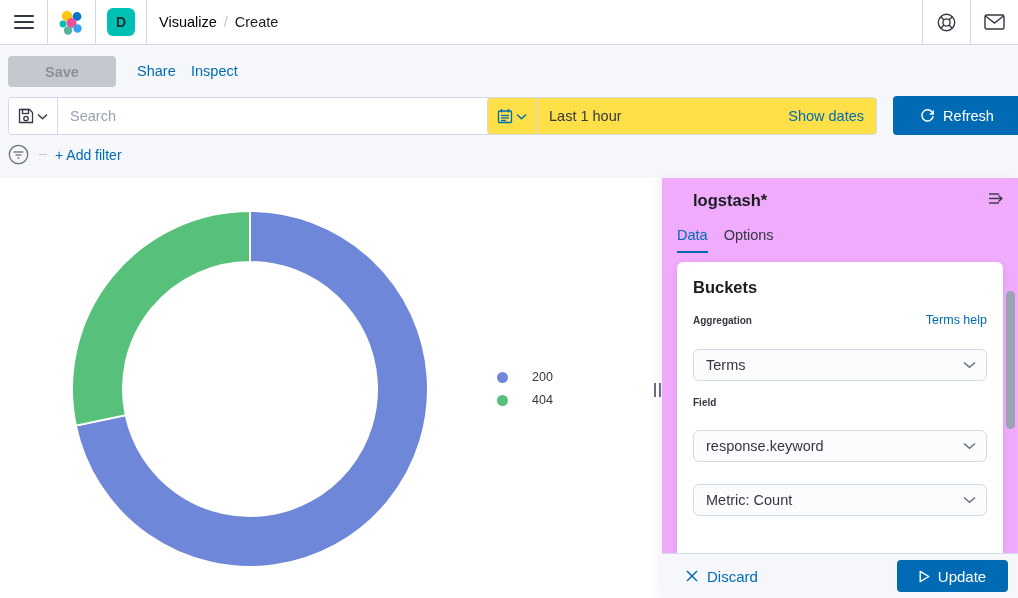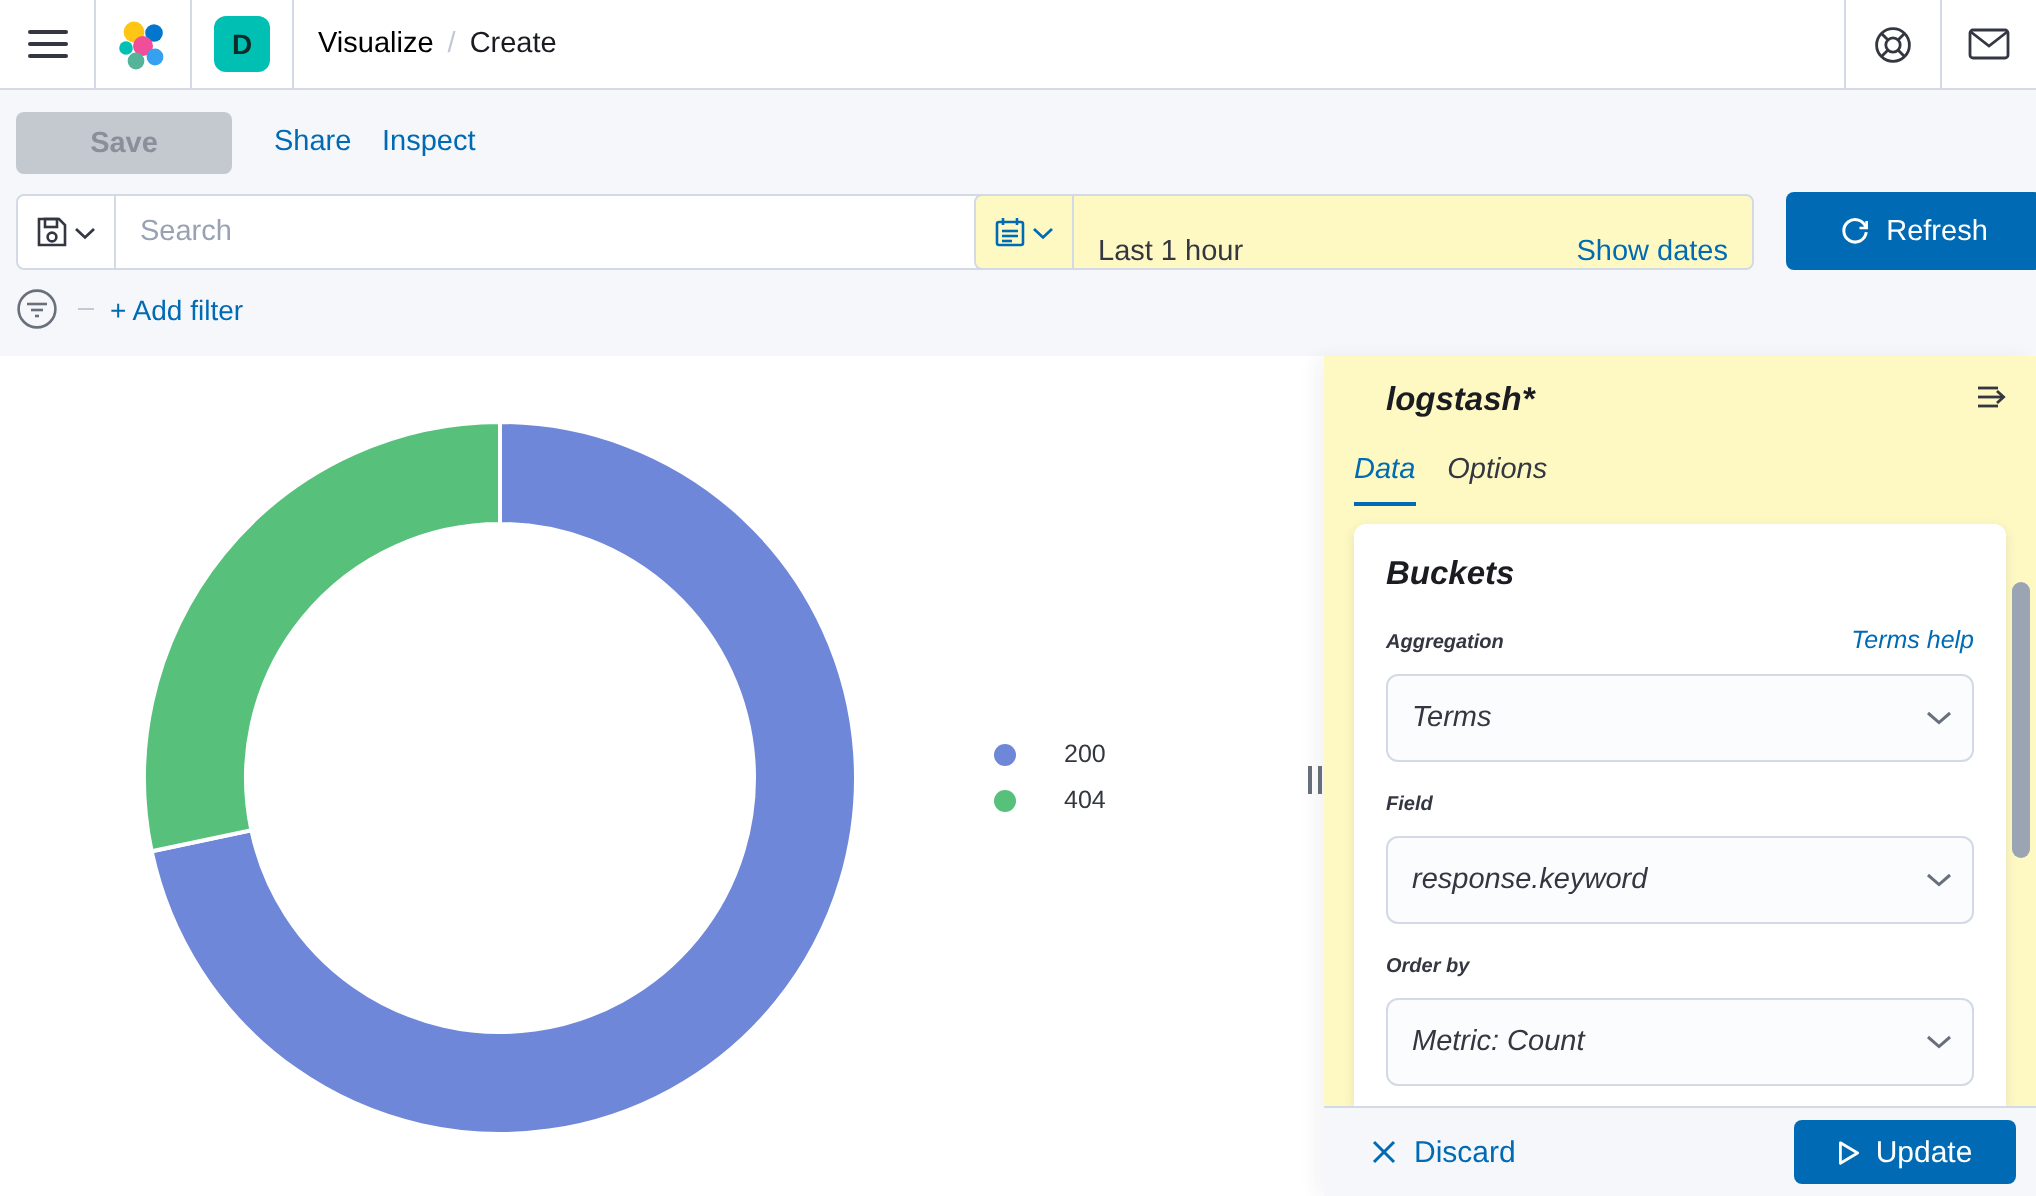--- a/index.html
+++ b/index.html
@@ -31,21 +31,21 @@
   .share-link { position:absolute; left:137px; top:63px; }
   .inspect-link { position:absolute; left:191px; top:63px; }
 
   
   .querybar { position:absolute; left:8px; top:97px; width:549px; height:38px; background:#fff; border:1px solid #D3DAE6; border-radius:4px; display:flex; align-items:center; }
   .qb-addon { width:49px; height:100%; border-right:1px solid #D3DAE6; display:flex; align-items:center; justify-content:center; gap:3px; cursor:pointer; }
   .qb-input { flex:1; border:none; outline:none; font-size:14.5px; font-family:inherit; padding:0 8px 0 12px; color:#343741; background:transparent; }
   .qb-input::placeholder { color:#98A2B3; }
   .kql { font-size:14.5px; color:#006BB4; padding-right:12px; cursor:pointer; }
 
-  .datebar { position:absolute; left:487px; top:97px; width:390px; height:38px; background:#fef9c3; border:1px solid #D3DAE6; border-radius:4px; display:flex; align-items:flex-end; }
+  .datebar { position:absolute; left:487px; top:97px; width:390px; height:38px; background:#fde047; border:1px solid #D3DAE6; border-radius:4px; display:flex; align-items:center; }
   .db-addon { width:49px; height:100%; border-right:1px solid #D3DAE6; display:flex; align-items:center; justify-content:center; gap:3px; cursor:pointer; }
   .db-addon svg { stroke:#006BB4; }
   .time-value { flex:1; font-size:14.5px; color:#343741; padding-left:12px; }
   .show-dates { font-size:14.5px; color:#006BB4; padding-right:12px; cursor:pointer; white-space:nowrap; }
 
   .refresh-btn { position:absolute; left:893px; top:96px; width:128px; height:39px; background:#006BB4; border:none; border-radius:4px; color:#fff; font-size:14.5px; font-family:inherit; display:flex; align-items:center; justify-content:center; gap:8px; cursor:pointer; }
 
   
   .filter-row { position:absolute; left:8px; top:144px; display:flex; align-items:center; }
   .filter-dash { width:8px; height:1px; background:#c2c9d4; margin:0 8px 0 10px; }
@@ -54,36 +54,36 @@
   
   .chart-area { position:absolute; left:0; top:178px; width:662px; height:420px; background:#fff; }
   .legend { position:absolute; left:497px; top:192px; display:flex; flex-direction:column; gap:9px; }
   .legend-item { display:flex; align-items:center; gap:24px; cursor:pointer; }
   .legend-dot { width:11px; height:11px; border-radius:50%; }
   .legend-label { font-size:12.5px; color:#343741; }
   .resizer { position:absolute; left:654px; top:382px; height:16px; display:flex; gap:3px; align-items:center; cursor:col-resize; }
   .resizer div { width:2px; height:14px; background:#69707D; }
 
   
-  .panel { position:absolute; left:662px; top:178px; width:356px; height:420px; background:#fef9c3; box-shadow:-5px 0 8px rgba(55,65,80,0.05);font-style:italic; }
+  .panel { position:absolute; left:662px; top:178px; width:356px; height:420px; background:#f0abfc; box-shadow:-5px 0 8px rgba(55,65,80,0.05); }
   .panel-title { position:absolute; left:31px; top:13px; font-size:16.5px; font-weight:bold; color:#1a1c21; }
   .collapse-icon { position:absolute; right:14px; top:14px; cursor:pointer; }
   .tabs { position:absolute; left:15px; top:49px; display:flex; gap:16px; }
   .tab { font-size:14.5px; padding-bottom:8px; cursor:pointer; color:#343741; }
   .tab.active { color:#006BB4; border-bottom:2px solid #006BB4; }
 
   .card { position:absolute; left:15px; top:84px; width:326px; height:291px; background:#fff; border-radius:6px 6px 0 0; box-shadow:0 2px 6px rgba(50,60,80,0.12); padding:16px; overflow:hidden; }
   .card-title { font-size:16.5px; font-weight:bold; color:#1a1c21; }
   .accordion { margin-top:13px; height:34px; background:#F4F6FA; border-radius:6px; display:flex; align-items:center; padding:0 10px; }
   .accordion-label { font-size:14.5px; color:#343741; margin-left:8px; flex:1; cursor:pointer; }
   .acc-icon { display:flex; align-items:center; justify-content:center; width:24px; height:24px; cursor:pointer; }
   .field-row { display:flex; align-items:baseline; justify-content:space-between; margin-top:16px; }
   .field-label { font-size:10px; font-weight:bold; color:#343741; }
   .help-link { font-size:12.5px; }
-  .select { margin-top:10px; height:44px; background:#fbfcfd; border:1px solid #D3DAE6; border-radius:6px; display:flex; align-items:center; padding:0 10px 0 12px; cursor:pointer;justify-content:space-between; }
+  .select { margin-top:22px; height:32px; background:#fbfcfd; border:1px solid #D3DAE6; border-radius:6px; display:flex; align-items:center; padding:0 10px 0 12px; cursor:pointer;justify-content:space-between; }
   .select span { flex:1; font-size:14.5px; color:#343741; }
   .scroll-thumb { position:absolute; right:3px; top:113px; width:9px; height:138px; background:#9aa4b2; border-radius:5px; cursor:grab; }
 
   .panel-footer { position:absolute; left:662px; top:553px; width:356px; height:45px; background:#F5F7FA; border-top:1px solid #D3DAE6; display:flex; align-items:center; }
   .discard { margin-left:24px; display:flex; align-items:center; gap:9px; font-size:15px; cursor:pointer; color:#006BB4; }
   .update-btn { margin-left:auto; margin-right:10px; width:111px; height:32px; background:#006BB4; border:none; border-radius:4px; color:#fff; font-size:15px; font-family:inherit; display:flex; align-items:center; justify-content:center; gap:8px; cursor:pointer; }
 
   svg.icon { display:block; }
 </style>
 </head>
@@ -254,23 +254,20 @@
       <div class="field-row">
         <span class="field-label">Field</span>
       </div>
       <div class="select">
         <span>response.keyword</span>
         <svg class="icon" width="13" height="8" viewBox="0 0 13 8" fill="none" stroke="#69707D" stroke-width="1.5">
           <polyline points="1,1.5 6.5,6.3 12,1.5"></polyline>
         </svg>
       </div>
 
-      <div class="field-row">
-        <span class="field-label">Order by</span>
-      </div>
       <div class="select">
         <span>Metric: Count</span>
         <svg class="icon" width="13" height="8" viewBox="0 0 13 8" fill="none" stroke="#69707D" stroke-width="1.5">
           <polyline points="1,1.5 6.5,6.3 12,1.5"></polyline>
         </svg>
       </div>
     </div>
 
     <div class="scroll-thumb"></div>
   </aside>

